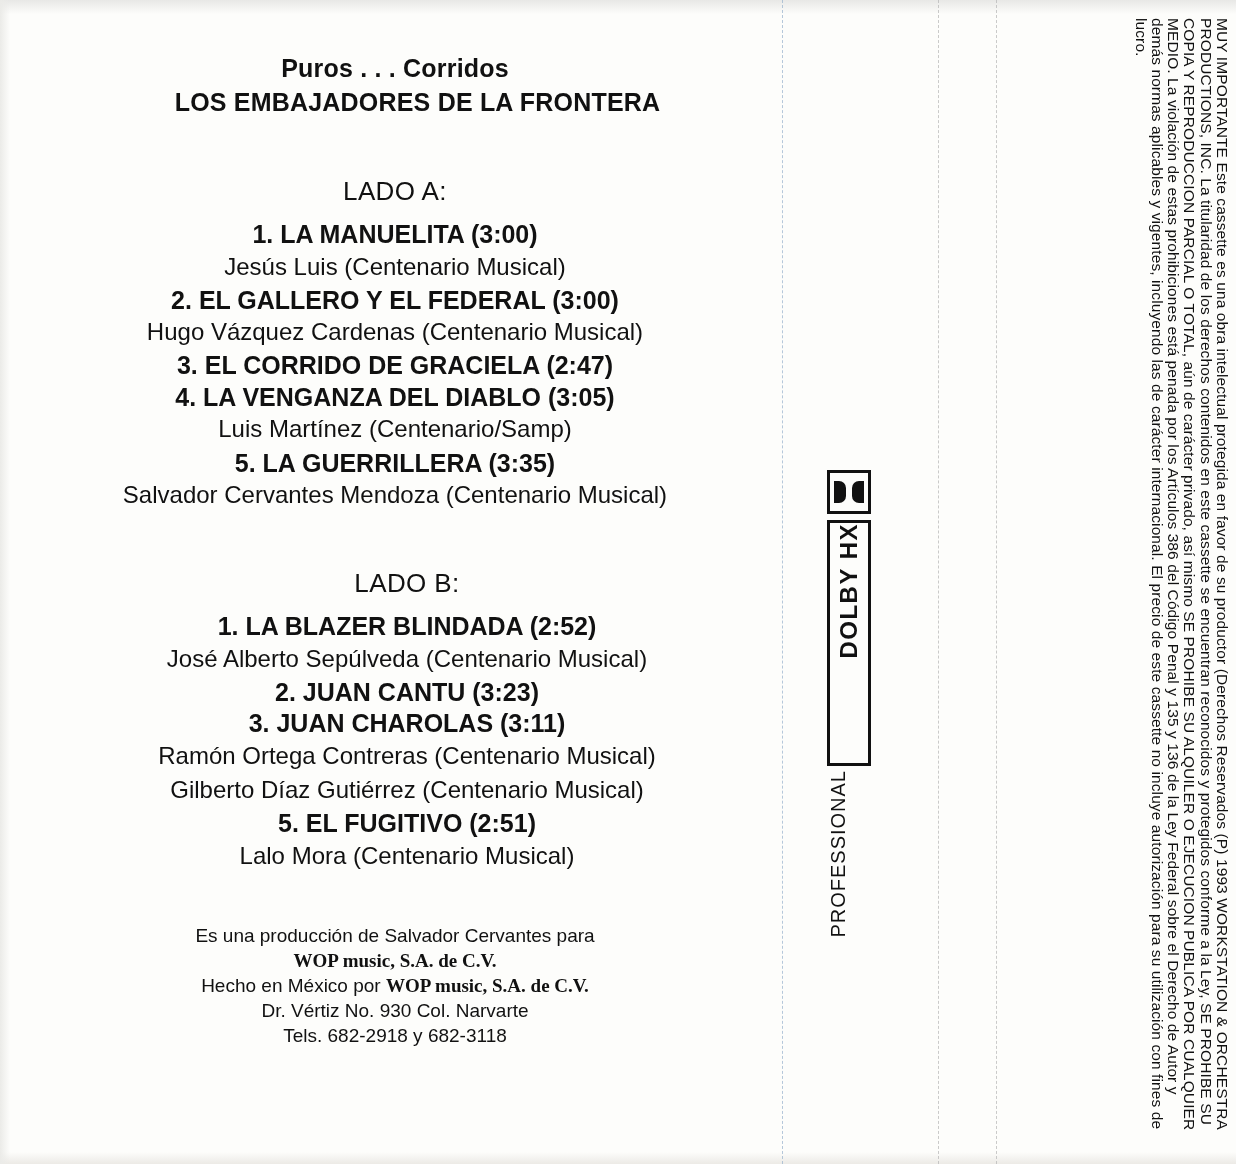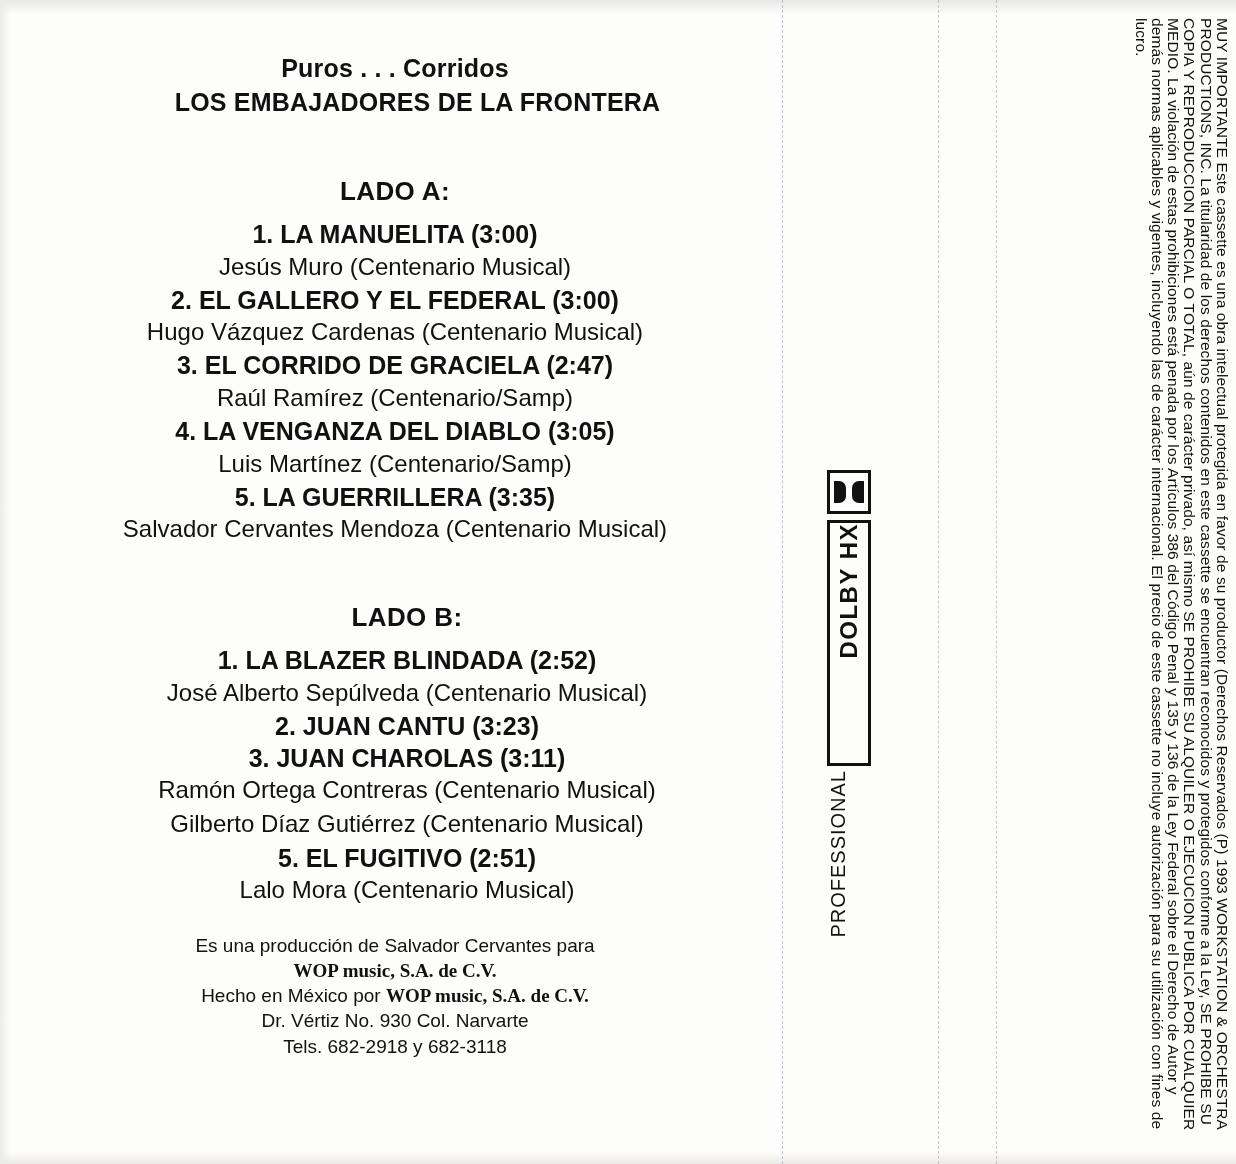--- a/index.html
+++ b/index.html
@@ -68,40 +68,40 @@
   }
 
   .side-block {
     text-align: center;
   }
   .side-a-block { margin-top: 58px; }
   .side-b-block { margin-top: 58px; padding-left: 24px; }
 
   .side-label {
     font-size: 26px;
-    font-weight: bold;
+    font-weight: normal;
     letter-spacing: 0.4px;
     margin-bottom: 12px;
   }
   .track-title {
     font-size: 25px;
     font-weight: bold;
     line-height: 1.26;
     letter-spacing: 0px;
   }
   .track-credit {
     font-size: 24px;
     font-weight: normal;
     line-height: 1.3;
     margin-bottom: 3px;
   }
 
   .footer {
     text-align: center;
-    margin-top: 28px;
+    margin-top: 52px;
     line-height: 1.32;
   }
   .footer-line {
     font-size: 19px;
   }
   .footer-line.small {
     font-size: 19px;
   }
   .footer-line b { font-weight: bold; font-family: Liberation Serif, serif; }
 
@@ -228,27 +228,26 @@
 
     <div class="header">
       <div class="album-title">Puros . . . Corridos</div>
       <div class="artist-name">LOS EMBAJADORES DE LA FRONTERA</div>
     </div>
 
     <div class="side-block side-a-block">
       <div class="side-label">LADO A:</div>
 
       <div class="track-title">1. LA MANUELITA (3:00)</div>
-      <div class="track-credit">Jesús Muro (Centenario Musical)</div>
+      <div class="track-credit">Jesús Luis (Centenario Musical)</div>
 
       <div class="track-title">2. EL GALLERO Y EL FEDERAL (3:00)</div>
       <div class="track-credit">Hugo Vázquez Cardenas (Centenario Musical)</div>
 
       <div class="track-title">3. EL CORRIDO DE GRACIELA (2:47)</div>
-      <div class="track-credit">Raúl Ramírez (Centenario/Samp)</div>
 
       <div class="track-title">4. LA VENGANZA DEL DIABLO (3:05)</div>
       <div class="track-credit">Luis Martínez (Centenario/Samp)</div>
 
       <div class="track-title">5. LA GUERRILLERA (3:35)</div>
       <div class="track-credit">Salvador Cervantes Mendoza (Centenario Musical)</div>
     </div>
 
     <div class="side-block side-b-block">
       <div class="side-label">LADO B:</div>

